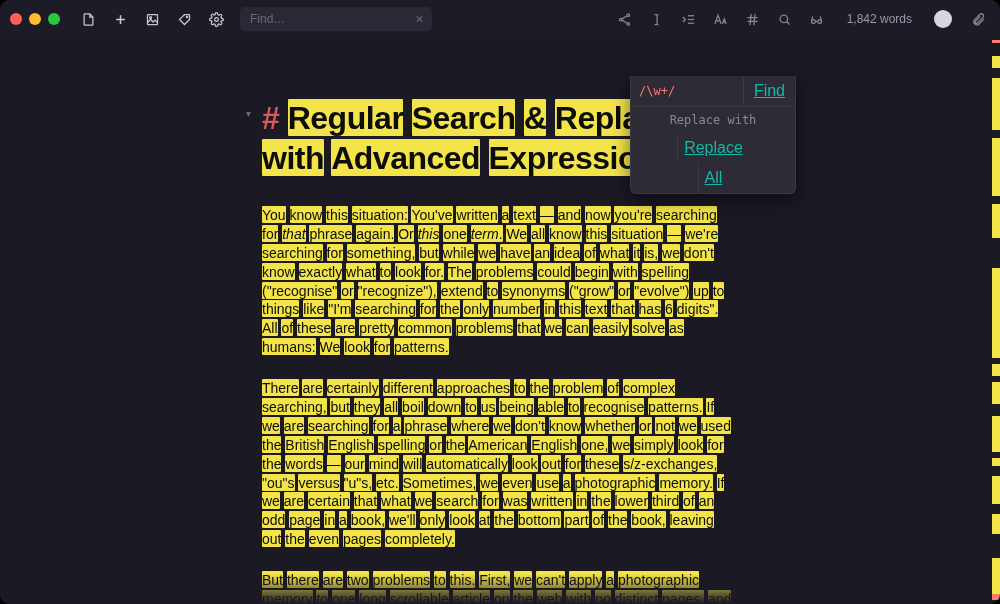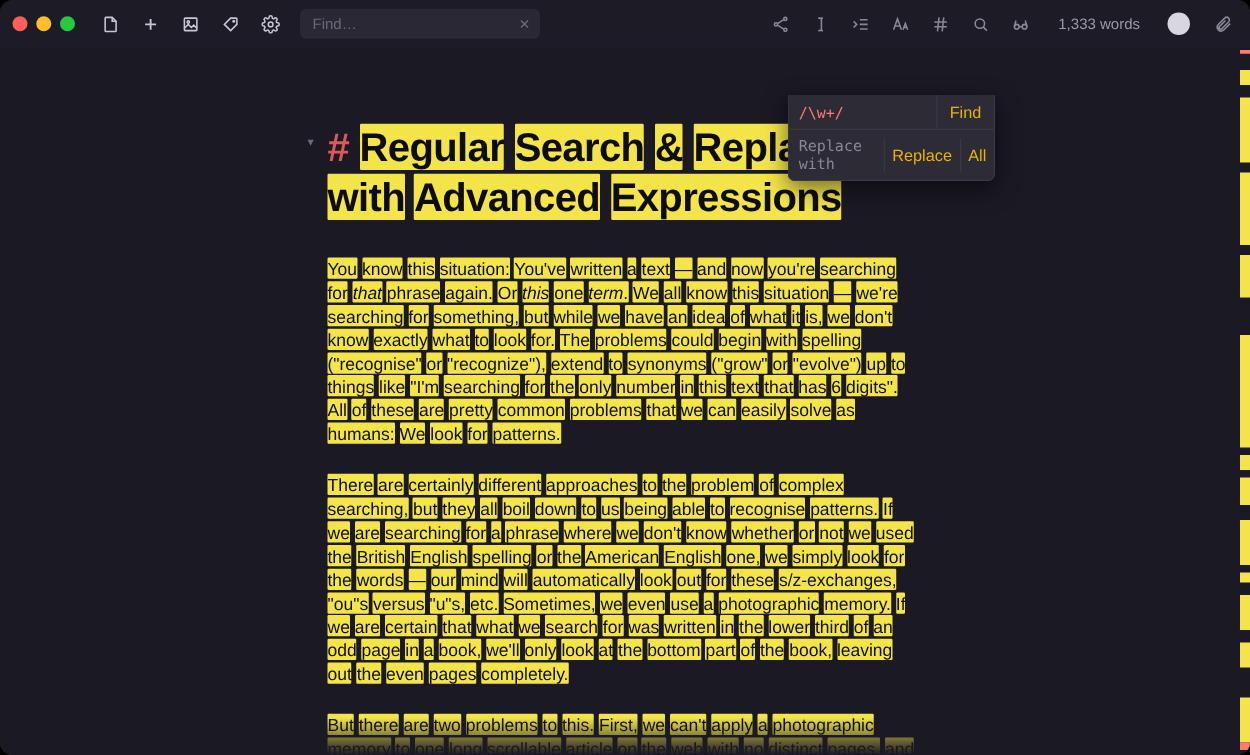--- a/index.html
+++ b/index.html
@@ -153,34 +153,35 @@
     border-radius:0 0 6px 6px;
     box-shadow:0 6px 18px rgba(0,0,0,.5);
     z-index:5;
     font-size:12px;
     color:var(--text-dim);
   }
   .rp-row{
     display:flex;align-items:center;
     border-bottom:1px solid #3a3844;
   }
-  .rp-row:last-child{border-bottom:none;}
+  .rp-row:last-child{border-bottom:none;flex-direction:column;}
   .rp-input{
     flex:1;padding:6px 8px;
     font-family:ui-monospace,Menlo,Consolas,monospace;
     font-size:12px;
   }
   .rp-input.regex{color:#ff7b6b;}
   .rp-input.placeholder{color:#8a8796;}
   .rp-btn{
     padding:6px 10px;
-    color:#eab308;
+    color:#14b8a6;
     cursor:pointer;
     border-left:1px solid #3a3844;
-    font-size:13px;
+    font-size:16px;
+    text-decoration:underline;
   }
   .rp-btn.sm{padding:6px 6px;}
   
   .fade{
     position:absolute;left:0;right:8px;bottom:0;height:30px;
     background:linear-gradient(to bottom,rgba(26,25,36,0),var(--app));
     pointer-events:none;
   }
 </style>
 </head>
@@ -277,21 +278,21 @@
         </svg>
     </div>
     <div class="tb-icon dim">
       <svg viewBox="0 0 24 24" fill="none" stroke="currentColor" stroke-width="2">
           <circle cx="7" cy="15" r="3"></circle>
           <circle cx="17" cy="15" r="3"></circle>
           <path d="M10 15h4M4 15l2-8M20 15l-2-8"></path>
         </svg>
     </div>
 
-    <div class="word-count">1,333 words</div>
+    <div class="word-count">1,842 words</div>
 
     <div class="avatar"></div>
     <div class="tb-icon dim">
       <svg viewBox="0 0 24 24" fill="none" stroke="currentColor" stroke-width="2">
           <path d="M21 11l-8.5 8.5a5 5 0 0 1-7-7L14 4a3.5 3.5 0 1 1 5 5l-8.5 8.5a2 2 0 1 1-3-3L15 7"></path>
         </svg>
     </div>
   </div>
 
   <div class="body">

